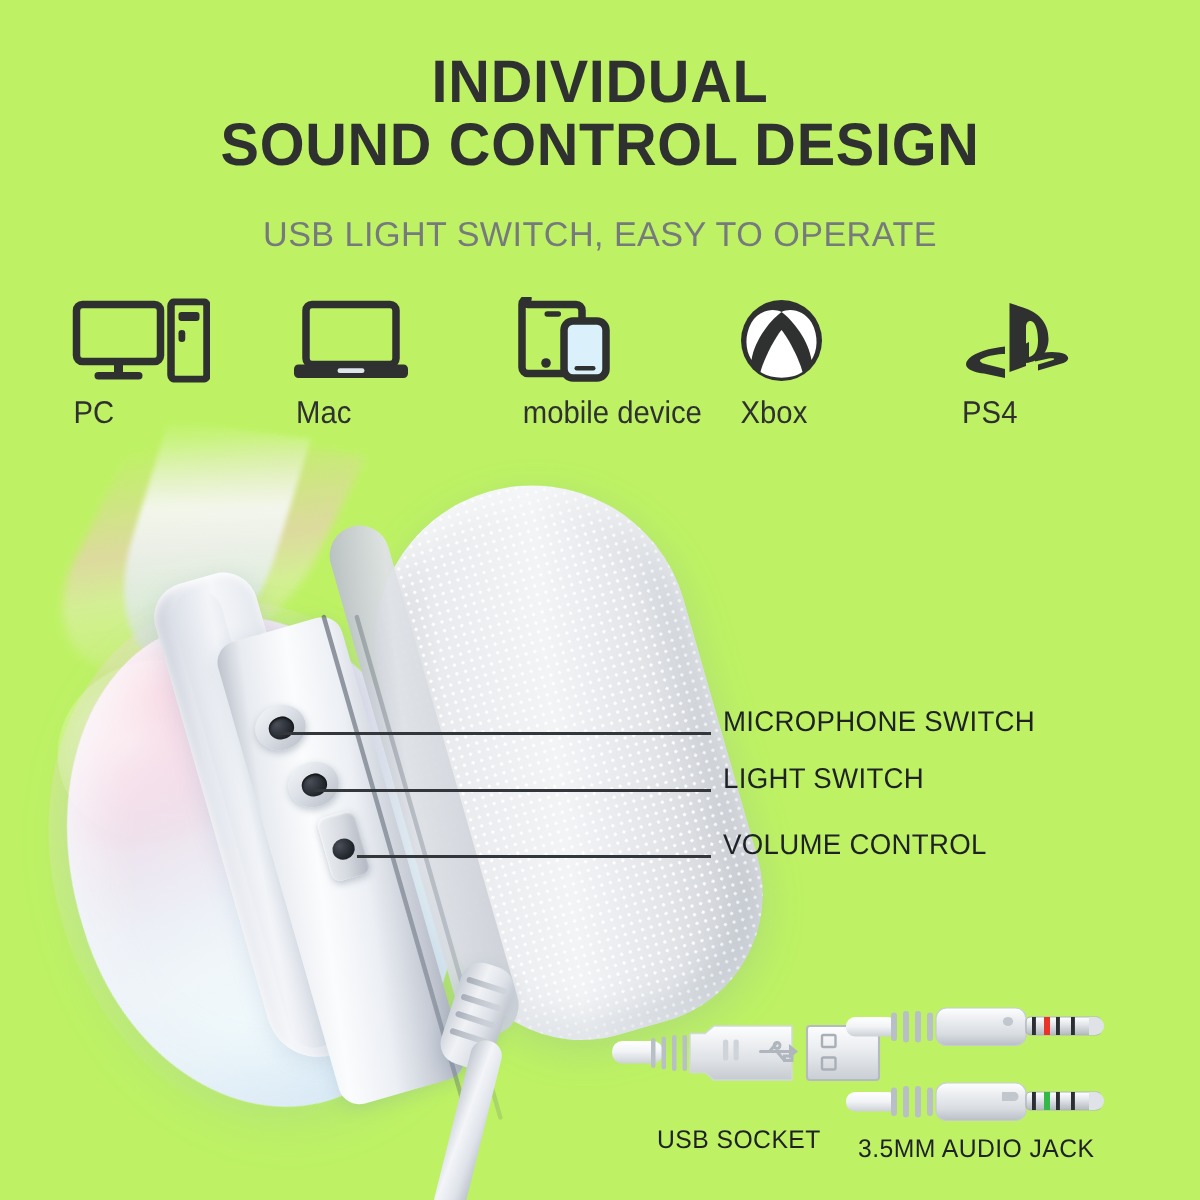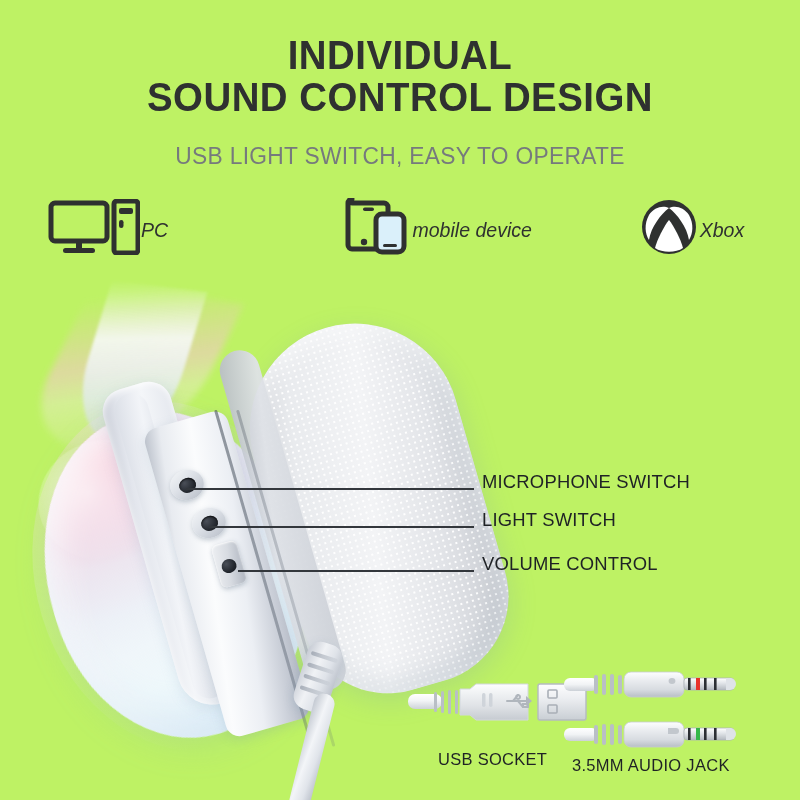--- a/index.html
+++ b/index.html
@@ -58,23 +58,23 @@
     top: 196px;
     left: 48px;
     width: 710px;
     height: 106px;
     display: flex;
     align-items: flex-start;
     justify-content: space-between;
   }
   .platform {
     display: flex;
-    align-items: center;
+    flex-direction: column;
+    align-items: flex-start;
     width: 118px;
-    font-style: italic;
   }
   .platform .glyph {
     height: 62px;
     display: flex;
     align-items: center;
     justify-content: center;
   }
   .platform .plabel {
     margin-top: 6px;
     font-size: 21px;
@@ -385,20 +385,30 @@
           <rect x="28" y="42" width="6" height="8" fill="#2f3130"></rect>
           <rect x="15" y="49" width="32" height="5" rx="2.5" fill="#2f3130"></rect>
           <rect x="66" y="2" width="24" height="52" rx="3" fill="none" stroke="#2f3130" stroke-width="5"></rect>
           <rect x="71" y="9" width="14" height="6" rx="2" fill="#2f3130"></rect>
           <rect x="71" y="21" width="4.5" height="8" rx="2.2" fill="#2f3130"></rect>
         </svg>
       </div>
       <div class="plabel">PC</div>
     </div>
 
+    <div class="platform">
+      <div class="glyph">
+        <svg width="76" height="56" viewBox="0 0 76 56">
+          <rect x="8" y="4" width="60" height="40" rx="4" fill="none" stroke="#2f3130" stroke-width="5"></rect>
+          <rect x="0" y="44" width="76" height="9" rx="3" fill="#2f3130"></rect>
+          <rect x="29" y="46.5" width="18" height="3.2" rx="1.6" fill="#dfe6ea"></rect>
+        </svg>
+      </div>
+      <div class="plabel">Mac</div>
+    </div>
 
     <div class="platform">
       <div class="glyph">
         <svg width="64" height="58" viewBox="0 0 64 58">
           <path d="M8 5 h32 a4 4 0 0 1 4 4 v8 M44 42 v5 a4 4 0 0 1 -4 4 h-32 a4 4 0 0 1 -4 -4 v-42 a4 4 0 0 1 4 -4" fill="none" stroke="#2f3130" stroke-width="5" stroke-linecap="round"></path>
           <rect x="19" y="9.5" width="11" height="3.6" rx="1.8" fill="#2f3130"></rect>
           <circle cx="20" cy="44" r="3.2" fill="#2f3130"></circle>
           <rect x="32" y="16" width="28" height="38" rx="6" fill="#daf0fa" stroke="#2f3130" stroke-width="5"></rect>
           <rect x="39" y="46" width="14" height="3" rx="1.5" fill="#2f3130"></rect>
         </svg>
@@ -411,20 +421,30 @@
         <svg width="58" height="58" viewBox="0 0 58 58">
           <circle cx="29" cy="29" r="27" fill="#2f3130"></circle>
           <path d="M29 10 C21 16 11 29 9 42 C5 36 4 26 9 17 C14 9 23 7 29 10 Z" fill="#ffffff"></path>
           <path d="M29 10 C37 16 47 29 49 42 C53 36 54 26 49 17 C44 9 35 7 29 10 Z" fill="#ffffff"></path>
           <path d="M29 22 C24 28 17 42 15 50 C22 55 36 55 43 50 C41 42 34 28 29 22 Z" fill="#ffffff"></path>
         </svg>
       </div>
       <div class="plabel">Xbox</div>
     </div>
 
+    <div class="platform">
+      <div class="glyph">
+        <svg width="76" height="58" viewBox="0 0 76 58">
+          <path d="M33 4 L33 50 L44 46 L44 20 C44 16 47 15 49 17 C51 19 52 24 52 29 C52 35 50 39 46 40 L46 30 L44 31 L44 44 C53 43 59 37 59 28 C59 17 52 10 42 7 Z" fill="#2f3130"></path>
+          <path d="M30 33 C20 34 10 37 6 41 C1 46 6 50 16 51 L30 54 L30 48 L18 45 C13 44 12 42 15 41 C19 39 25 38 30 38 Z" fill="#2f3130"></path>
+          <path d="M52 49 L69 44 C74 42 73 38 66 37 C61 36 54 37 50 38 L50 43 L59 41 C62 40.5 64 41 62 42 L52 45 Z" fill="#2f3130"></path>
+        </svg>
+      </div>
+      <div class="plabel">PS4</div>
+    </div>
 
 
   </div>
 
   <div class="stage">
 
     <div class="rgb-halo"></div>
     <div class="band-sweep"></div>
     <div class="band-sweep2"></div>
 

